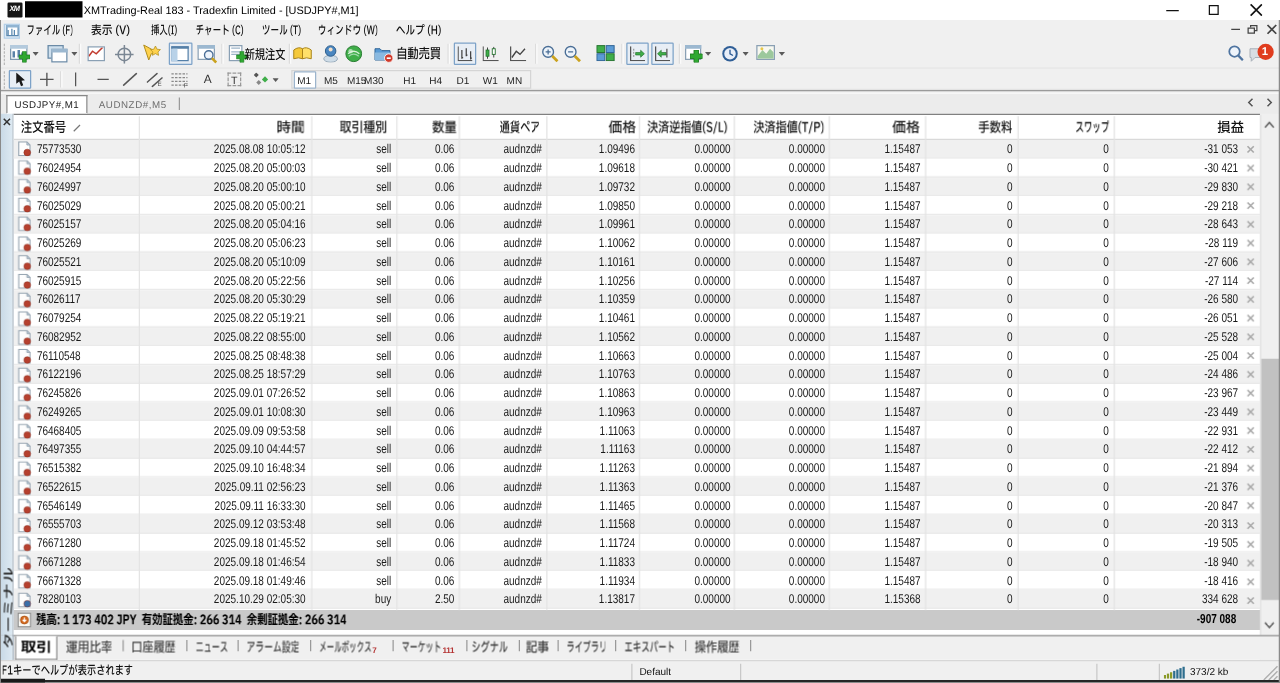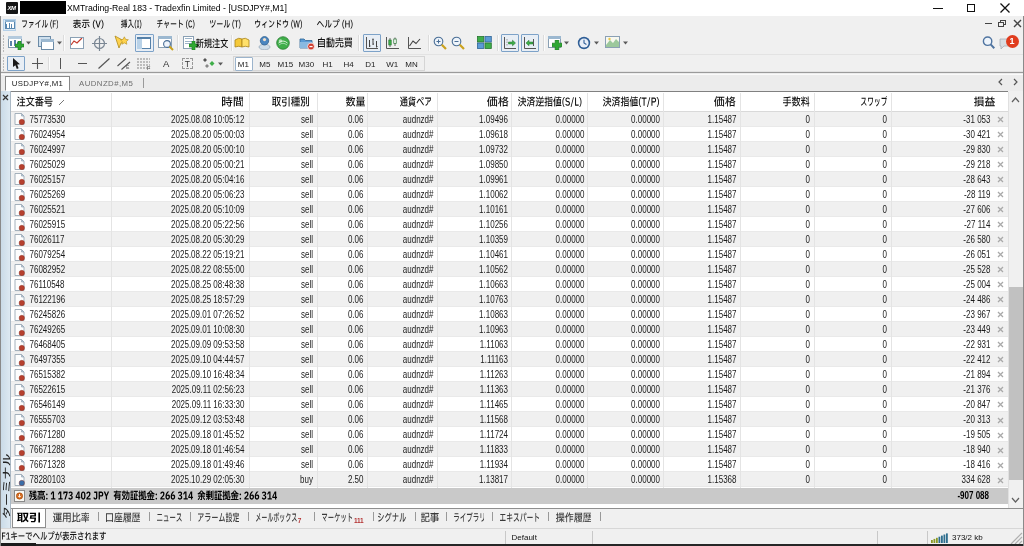--- a/index.html
+++ b/index.html
@@ -452,21 +452,21 @@
     <path d="M4 6 l2 2 -2 2 -2 -2 z" fill="#888"></path>
   </svg>
 <svg style="position:absolute;left:218px;top:61.5px" width="5" height="4" viewBox="0 0 5 4">
     <path d="M0 0.5 L5 0.5 L2.5 3.5 Z" fill="#5a5a5a"></path>
   </svg>
 <div style="position:absolute;left:232.5px;top:56px;width:192px;height:15px;background:none;border:1px solid #d5d5d5;background:#f0f0f0;"></div>
 <div style="position:absolute;left:234.5px;top:56.5px;width:18px;height:14px;background:#fff;border:1px solid #9cb4cc;border-radius:1px;"></div>
 <div style="position:absolute;left:0px;top:59.5px;font-size:8px;color:#222;white-space:pre;line-height:10px;left:243.3px;width:30px;text-align:center;margin-left:-15px;">M1</div>
 <div style="position:absolute;left:0px;top:59.5px;font-size:8px;color:#222;white-space:pre;line-height:10px;left:264.8px;width:30px;text-align:center;margin-left:-15px;">M5</div>
 <div style="position:absolute;left:0px;top:59.5px;font-size:8px;color:#222;white-space:pre;line-height:10px;left:285.3px;width:30px;text-align:center;margin-left:-15px;">M15</div>
-<div style="position:absolute;left:0px;top:59.5px;font-size:8px;color:#222;white-space:pre;line-height:10px;left:306.3px;width:30px;text-align:center;margin-left:-15px;">M30</div>
+<div style="position:absolute;left:0px;top:59.5px;font-size:8px;color:#222;white-space:pre;line-height:10px;left:306.3px;width:30px;margin-left:-15px;">M30</div>
 <div style="position:absolute;left:0px;top:59.5px;font-size:8px;color:#222;white-space:pre;line-height:10px;left:327.7px;width:30px;text-align:center;margin-left:-15px;">H1</div>
 <div style="position:absolute;left:0px;top:59.5px;font-size:8px;color:#222;white-space:pre;line-height:10px;left:348.5px;width:30px;text-align:center;margin-left:-15px;">H4</div>
 <div style="position:absolute;left:0px;top:59.5px;font-size:8px;color:#222;white-space:pre;line-height:10px;left:370.3px;width:30px;text-align:center;margin-left:-15px;">D1</div>
 <div style="position:absolute;left:0px;top:59.5px;font-size:8px;color:#222;white-space:pre;line-height:10px;left:392.3px;width:30px;text-align:center;margin-left:-15px;">W1</div>
 <div style="position:absolute;left:0px;top:59.5px;font-size:8px;color:#222;white-space:pre;line-height:10px;left:411.5px;width:30px;text-align:center;margin-left:-15px;">MN</div>
 <div style="position:absolute;left:0px;top:72px;width:1024px;height:19px;background:#ececec;border-top:1px solid #9b9b9b;"></div>
 <div style="position:absolute;left:0px;top:74px;width:1024px;height:1px;background:#fafafa;"></div>
 <div style="position:absolute;left:5px;top:75.5px;width:65px;height:15.5px;background:#ffffff;border:1px solid #888;border-bottom:1px solid #fff;"></div>
 <div style="position:absolute;left:11.7px;top:79.3px;font-size:7.8px;color:#1a1a1a;white-space:pre;line-height:9.8px;letter-spacing:0.35px;">USDJPY#,M1</div>
 <div style="position:absolute;left:79px;top:79.3px;font-size:7.8px;color:#6e6e6e;white-space:pre;line-height:9.8px;letter-spacing:0.45px;">AUDNZD#,M5</div>

